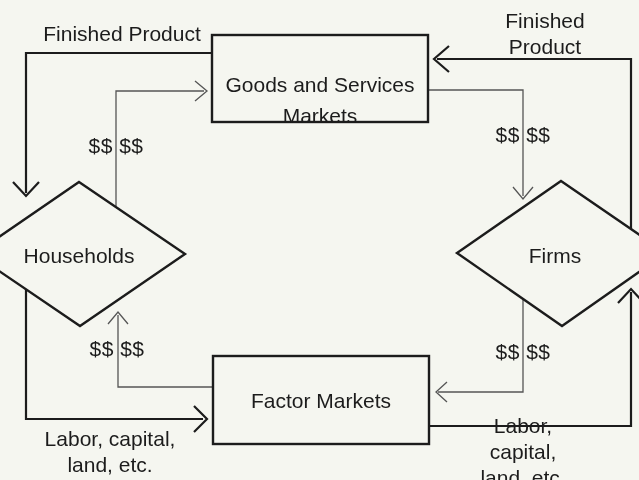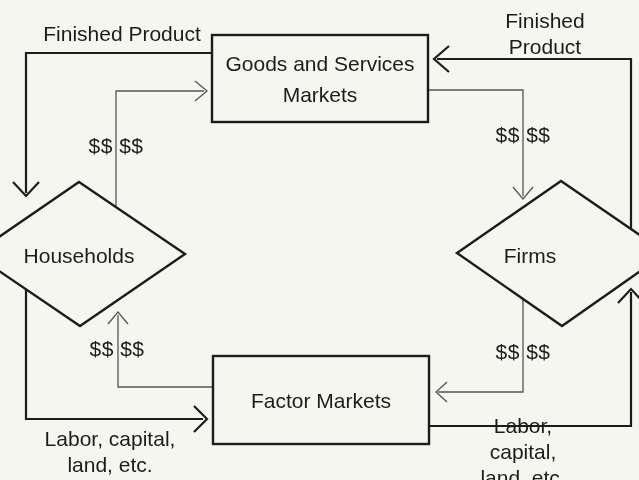--- a/index.html
+++ b/index.html
@@ -45,21 +45,21 @@
   }
   .label {
     position: absolute;
     transform: translate(-50%, -50%);
     white-space: pre-line;
     text-align: center;
     font-size: 21px;
     line-height: 26px;
     color: var(--text);
   }
-  .label.node-2line { line-height: 31px; }
+  .label.node-2line { line-height: 31px; margin-top: 21px; }
   .label.money { font-size: 21px; letter-spacing: 0.5px; }
 </style>
 </head>
 <body>
 
 <div class="stage">
 
   <svg width="639" height="480" viewBox="0 0 639 480">
 
     <g>
@@ -105,21 +105,21 @@
     <rect class="shape" x="212" y="35" width="216" height="87"></rect>
     <rect class="shape" x="213" y="356" width="216" height="88"></rect>
     <polygon class="shape" points="79,182 185,254 80,326 -26,254"></polygon>
     <polygon class="shape" points="561,181 666,253 562,326 457,253"></polygon>
   </svg>
 
   <div class="label node-2line" style="left:320px; top:79px;">Goods and Services
 Markets</div>
   <div class="label" style="left:79px; top:256px;">Households</div>
   <div class="label" style="left:321px; top:401px;">Factor Markets</div>
-  <div class="label" style="left:530px; top:256px;">Firms</div>
+  <div class="label" style="left:555px; top:256px;">Firms</div>
 
   <div class="label" style="left:122px; top:34px;">Finished Product</div>
   <div class="label" style="left:545px; top:34px;">Finished Product</div>
   <div class="label money" style="left:116px; top:146px;">$$ $$</div>
   <div class="label money" style="left:523px; top:135px;">$$ $$</div>
   <div class="label money" style="left:117px; top:349px;">$$ $$</div>
   <div class="label money" style="left:523px; top:352px;">$$ $$</div>
   <div class="label" style="left:110px; top:452px;">Labor, capital,
 land, etc.</div>
   <div class="label" style="left:523px; top:452px;">Labor, capital,

